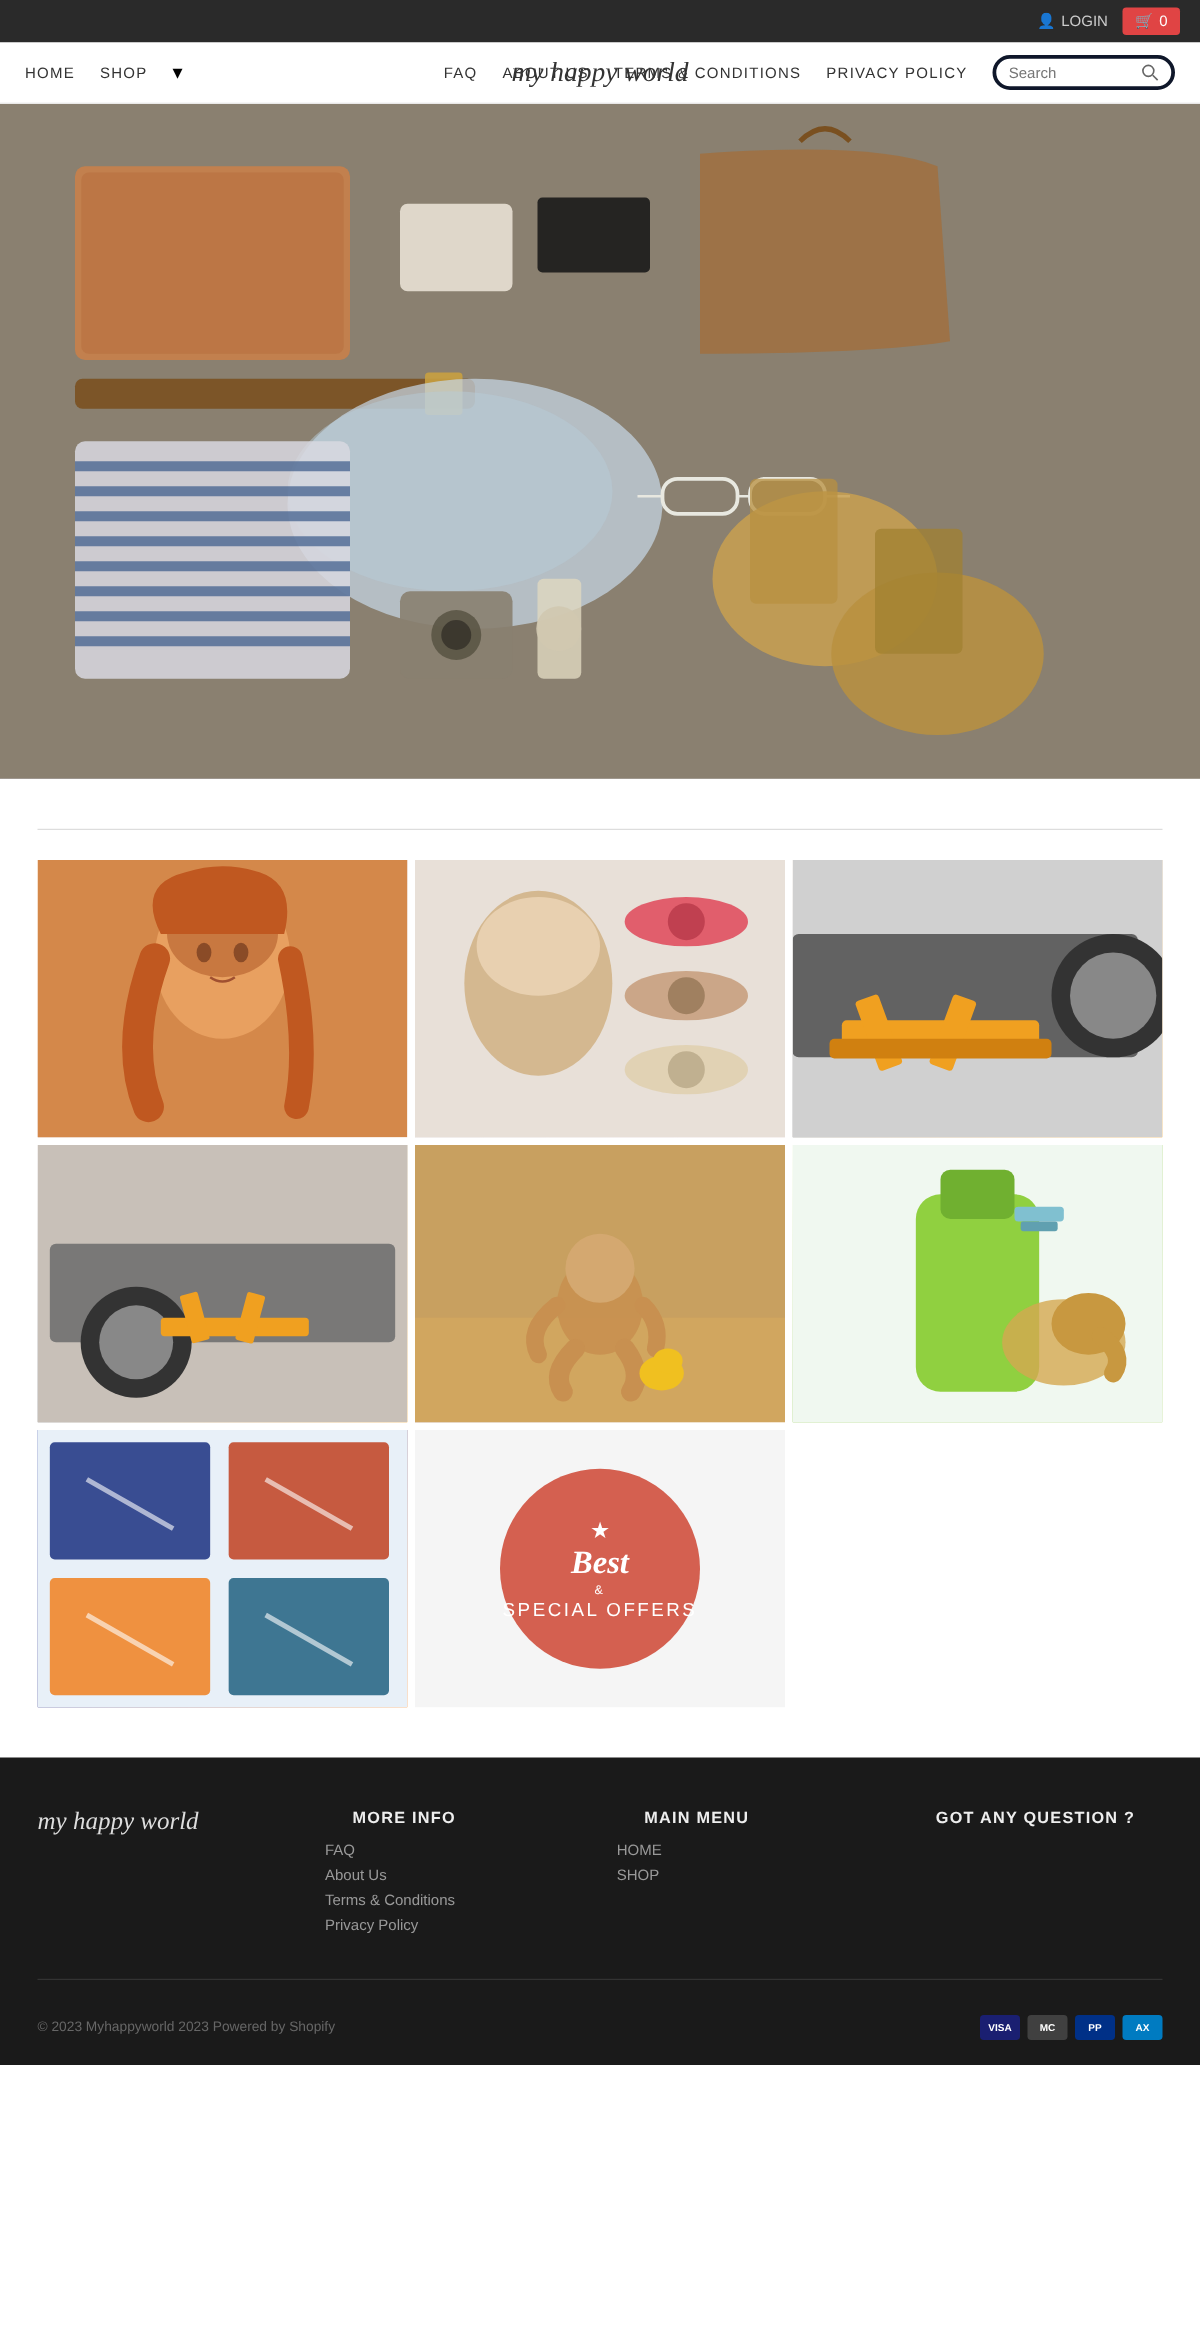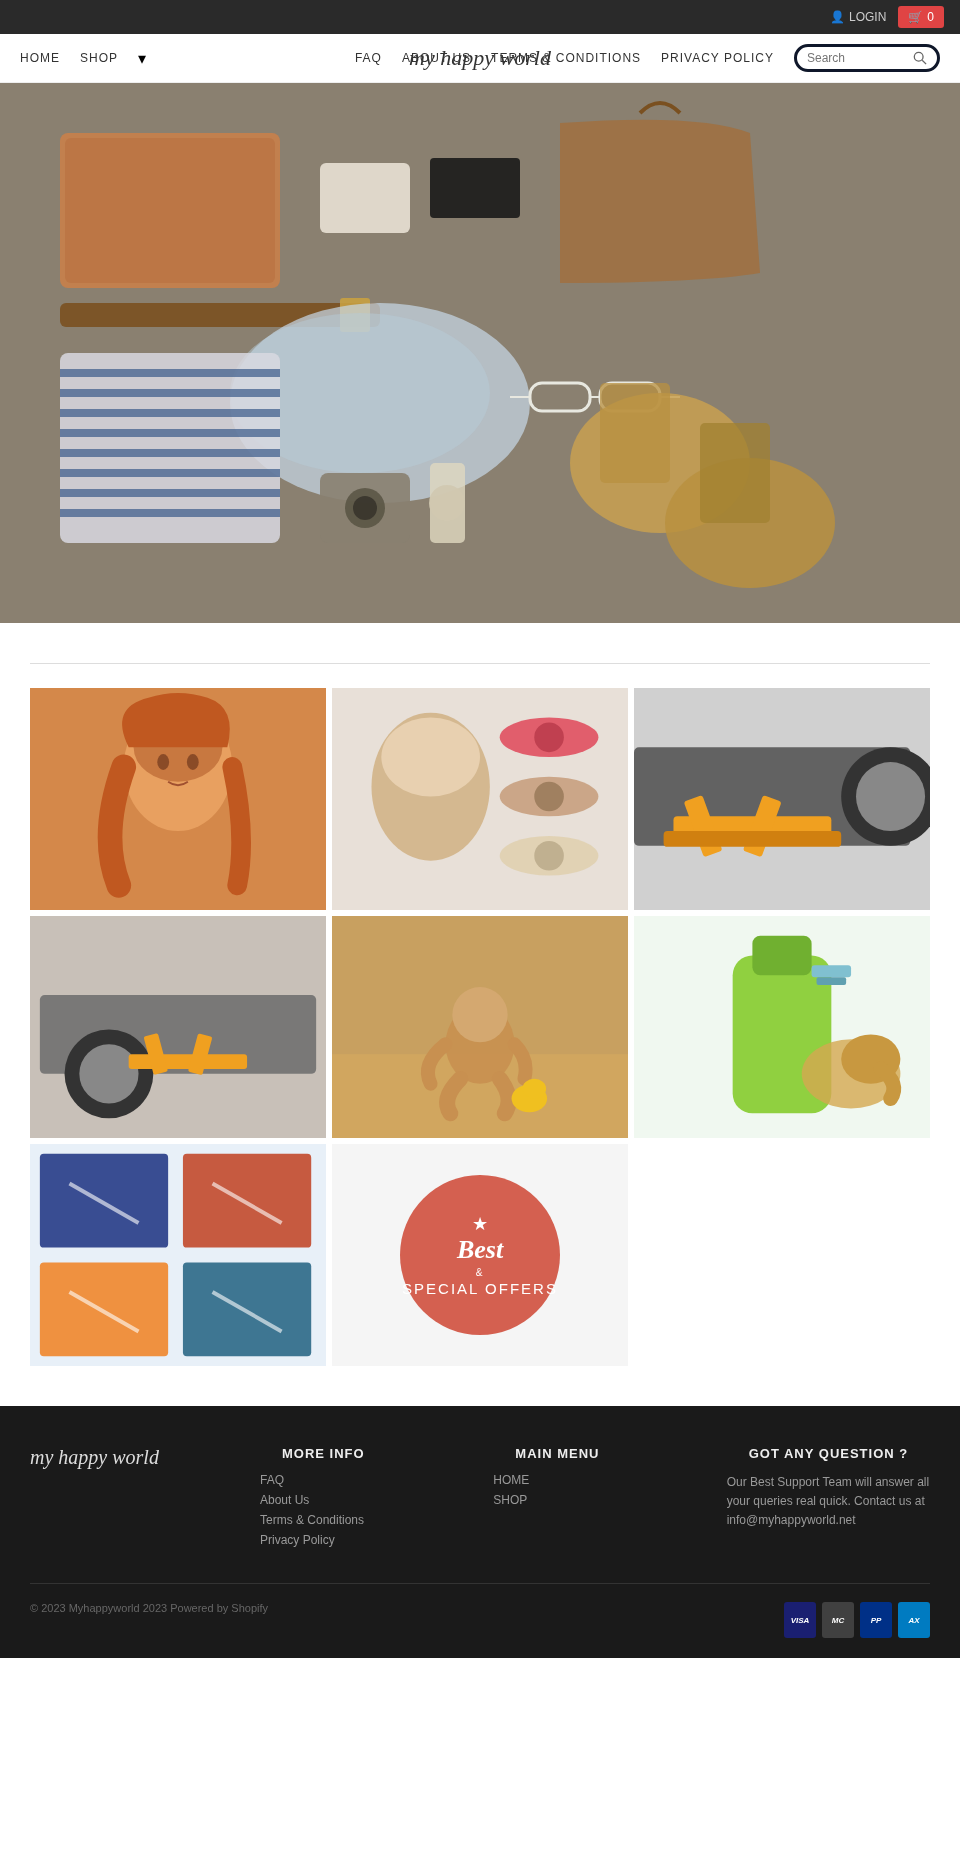--- a/index.html
+++ b/index.html
@@ -208,42 +208,42 @@
       margin-bottom: 6px;
       cursor: pointer;
     }
     .footer-contact-text {
       font-size: 12px;
       color: #999;
       line-height: 1.6;
     }
     .footer-bottom {
       border-top: 1px solid #333;
-      padding-top: 18px;
+      padding-top: 28px;
       display: flex;
       justify-content: space-between;
+      align-items: center;
     }
     .footer-copy {
       font-size: 11px;
       color: #666;
     }
     .payment-icons {
       display: flex;
       gap: 6px;
     }
     .payment-icon {
       width: 32px;
-      height: 36px;
+      height: 20px;
       border-radius: 3px;
       font-size: 8px;
       display: flex;
       align-items: center;
       justify-content: center;
       font-weight: bold;
-      font-style: italic;
     }
     .pi-visa { background: #1a1f71; color: #fff; }
     .pi-mc { background: #404040; color: #fff; }
     .pi-paypal { background: #003087; color: #fff; }
     .pi-amex { background: #007bc1; color: #fff; }
   </style>
 </head>
 <body>
 
 <div class="top-bar">
@@ -493,21 +493,20 @@
       <a class="footer-link">Terms &amp; Conditions</a>
       <a class="footer-link">Privacy Policy</a>
     </div>
     <div>
       <div class="footer-section-title">MAIN MENU</div>
       <a class="footer-link">HOME</a>
       <a class="footer-link">SHOP</a>
     </div>
     <div>
       <div class="footer-section-title">GOT ANY QUESTION ?</div>
-      <p class="footer-contact-text">Our Best Support Team will answer all your queries real quick. Contact us at info@myhappyworld.net</p>
     </div>
   </div>
   <div class="footer-bottom">
     <span class="footer-copy">© 2023 Myhappyworld 2023 Powered by Shopify</span>
     <div class="payment-icons">
       <div class="payment-icon pi-visa">VISA</div>
       <div class="payment-icon pi-mc">MC</div>
       <div class="payment-icon pi-paypal">PP</div>
       <div class="payment-icon pi-amex">AX</div>
     </div>

